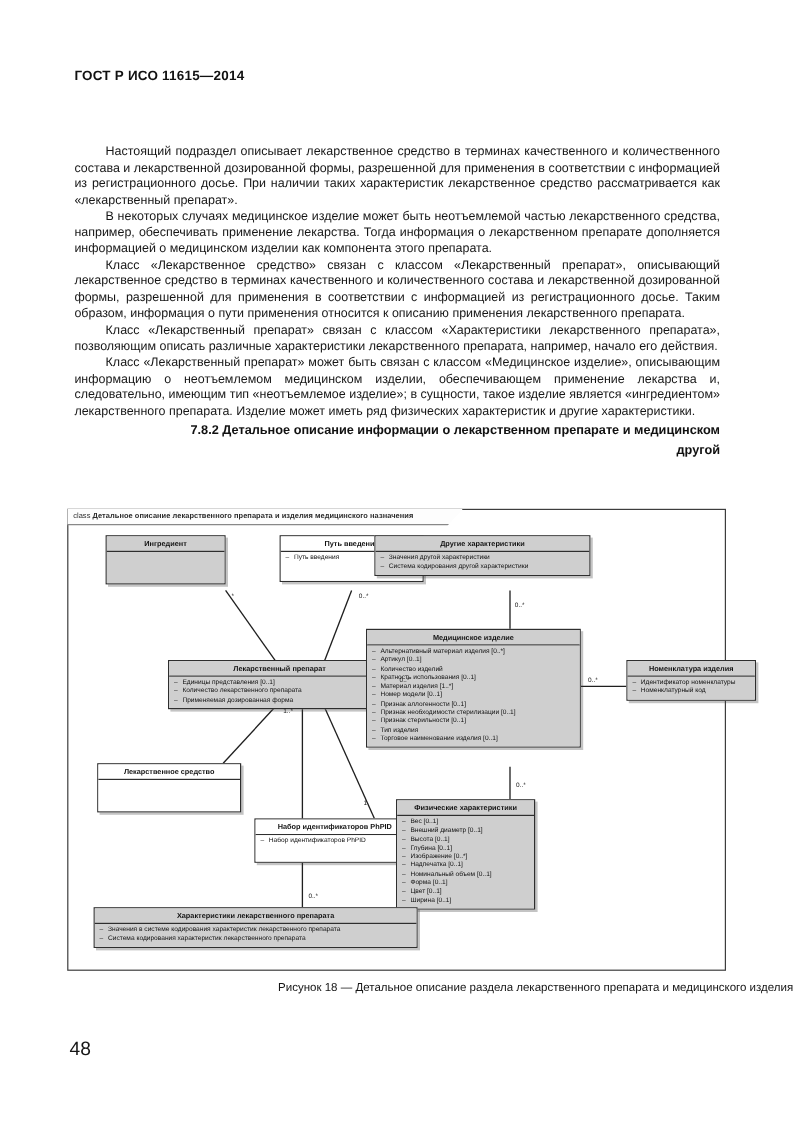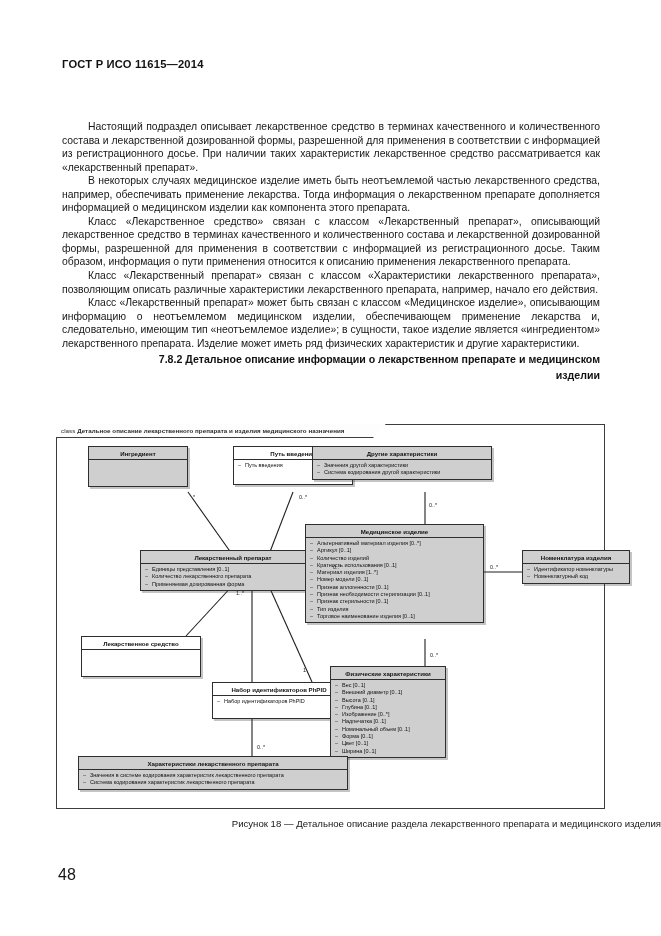--- a/index.html
+++ b/index.html
@@ -188,30 +188,30 @@
 </style>
 </head>
 <body>
 
 <div class="page">
 
   <div class="running-head">ГОСТ Р ИСО 11615—2014</div>
 
   <div class="body-col">
     <p class="para">Настоящий подраздел описывает лекарственное средство в терминах качественного и количественного состава и лекарственной дозированной формы, разрешенной для применения в соответствии с информацией из регистрационного досье. При наличии таких характеристик лекарственное средство рассматривается как «лекарственный препарат».</p>
-    <p class="para">В некоторых случаях медицинское изделие иметь быть неотъемлемой частью лекарственного средства, например, обеспечивать применение лекарства. Тогда информация о лекарственном препарате дополняется информацией о медицинском изделии как компонента этого препарата.</p>
+    <p class="para">В некоторых случаях медицинское изделие может быть неотъемлемой частью лекарственного средства, например, обеспечивать применение лекарства. Тогда информация о лекарственном препарате дополняется информацией о медицинском изделии как компонента этого препарата.</p>
     <p class="para">Класс «Лекарственное средство» связан с классом «Лекарственный препарат», описывающий лекарственное средство в терминах качественного и количественного состава и лекарственной дозированной формы, разрешенной для применения в соответствии с информацией из регистрационного досье. Таким образом, информация о пути применения относится к описанию применения лекарственного препарата.</p>
     <p class="para">Класс «Лекарственный препарат» связан с классом «Характеристики лекарственного препарата», позволяющим описать различные характеристики лекарственного препарата, например, начало его действия.</p>
     <p class="para">Класс «Лекарственный препарат» может быть связан с классом «Медицинское изделие», описывающим информацию о неотъемлемом медицинском изделии, обеспечивающем применение лекарства и, следовательно, имеющим тип «неотъемлемое изделие»; в сущности, такое изделие является «ингредиентом» лекарственного препарата. Изделие может иметь ряд физических характеристик и другие характеристики.</p>
     <h3 class="subclause">
       <span>7.8.2</span>
       <span>Детальное описание информации о лекарственном препарате и медицинском</span>
     </h3>
     <h3 class="subclause" style="text-indent:0">
-      <span class="cont">изделии</span>
+      <span class="cont">другой</span>
     </h3>
   </div>
 
   <div class="figure">
     <div class="frame"></div>
     <div class="frame-tab"></div>
     <div class="frame-tab-label">
       <span class="kw">class</span>
       <span>Детальное описание лекарственного препарата и изделия медицинского назначения</span>
     </div>

